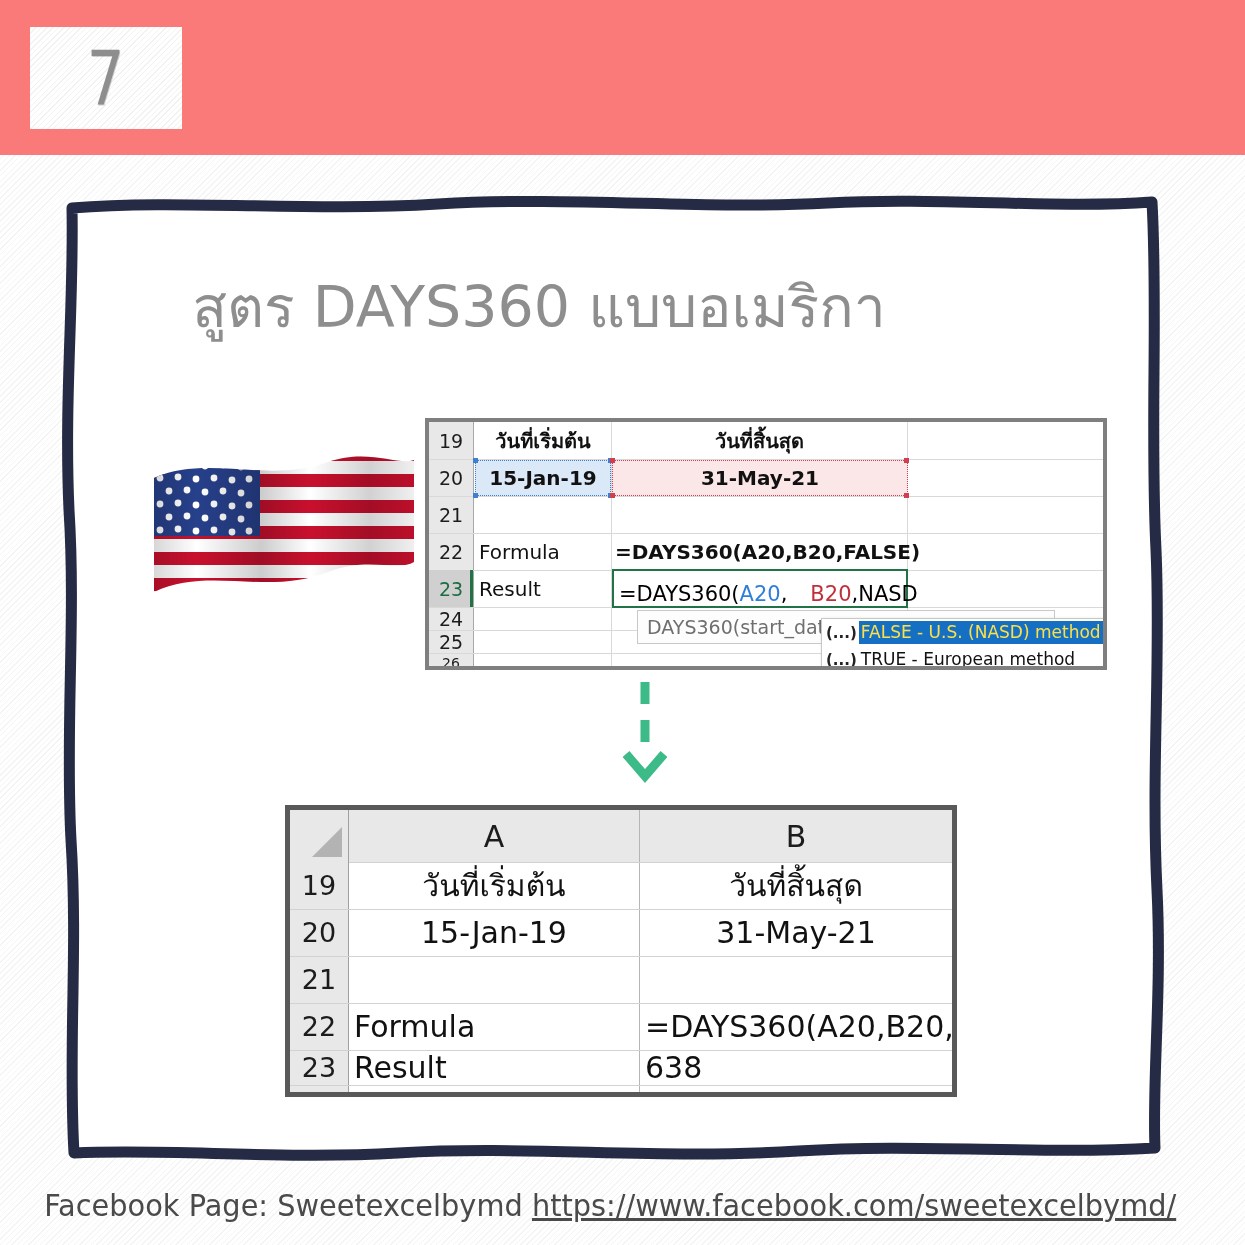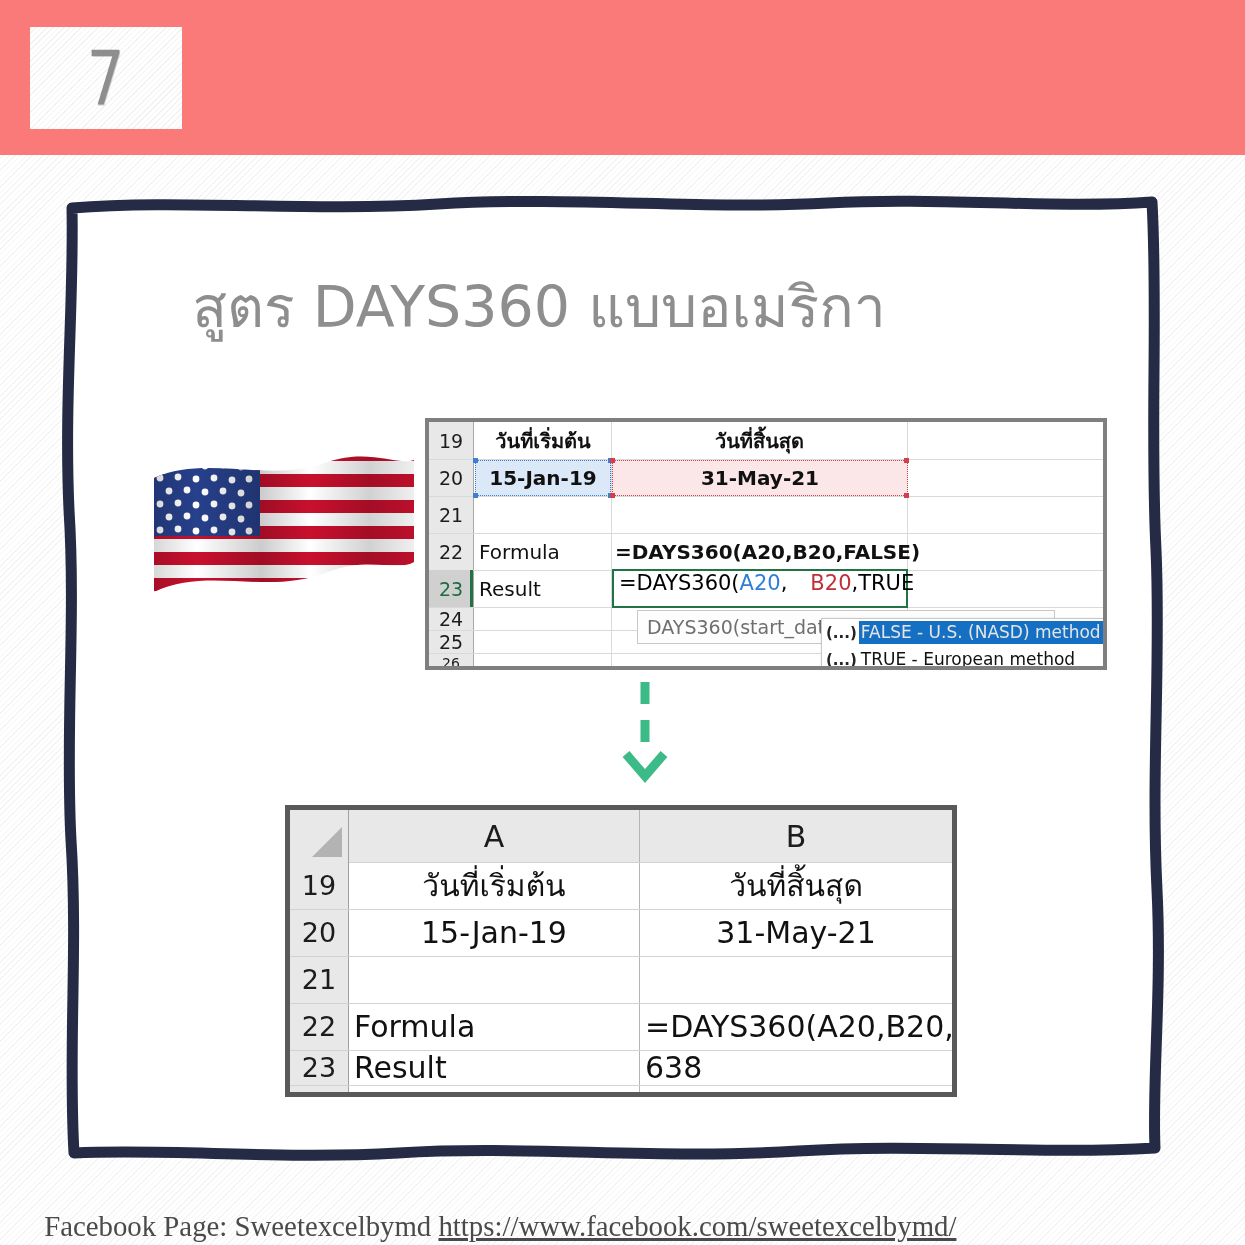--- a/index.html
+++ b/index.html
@@ -114,40 +114,40 @@
     position:absolute;background:#dbe8f7;
     border:1px dotted #3f7fd0;box-sizing:border-box;
   }
   .hl-red{
     position:absolute;background:#fbe6e8;
     border:1px dotted #d03f4f;box-sizing:border-box;
   }
   .hl-corner{position:absolute;width:5px;height:5px;}
   .active-cell{
     position:absolute;border:2px solid #217346;background:#ffffff;
-    box-sizing:border-box;display:flex;align-items:flex-start;
+    box-sizing:border-box;display:flex;align-items:flex-end;
     font-size:21px;padding-left:5px;
   }
   .ref-a{color:#2f7fd9;}
   .ref-b{color:#c0303a;margin-left:23px;}
 
   .tooltip-box{
     position:absolute;background:#fdfdfd;border:1px solid #c8c8c8;
     font-size:19px;color:#6f6f6f;display:flex;align-items:center;
     padding:0 9px;white-space:nowrap;
   }
   .ac-list{
     position:absolute;background:#ffffff;border:1px solid #c8c8c8;
     box-shadow:1px 1px 3px rgba(0,0,0,.20);
   }
   .ac-item{
     display:flex;align-items:center;height:27px;font-size:17px;color:#111;
     white-space:nowrap;padding-right:6px;
   }
-  .ac-item.sel .ac-text{background:#1570c4;color:#e5e5e5;}
+  .ac-item.sel .ac-text{background:#1570c4;color:#fde047;}
   .ac-icon{
     font-size:15px;color:#222;padding:0 2px 0 4px;font-weight:700;
   }
   .ac-text{padding:1px 4px 2px 2px;}
 
   
   .arrow-wrap{position:absolute;left:612px;top:678px;width:66px;height:105px;}
 
   
   .snip-bot{
@@ -188,21 +188,21 @@
   .b-vline{position:absolute;width:1px;background:#b5b5b5;}
   .b-cell{
     position:absolute;display:flex;align-items:center;
     font-size:30px;color:#111;white-space:nowrap;
   }
   .b-cell.center{justify-content:center;}
 
   
   .footer{
     position:absolute;left:0;top:1188px;width:1245px;height:55px;
-    display:flex;align-items:flex-end;font-family:Liberation Serif, serif;
+    display:flex;align-items:flex-start;
   }
   .footer-text{
     font-size:30px;color:#4a4a4a;padding-left:46px;white-space:nowrap;
     transform:scaleX(0.96);transform-origin:left center;
   }
   .footer-link{color:#4a4a4a;text-decoration:underline;}
 </style>
 </head>
 <body>
 
@@ -350,21 +350,21 @@
     <div class="t-cell bold" style="left:186px;top:111px;height:37px;">=DAYS360(A20,B20,FALSE)</div>
 
     <div class="t-cell" style="left:50px;top:148px;height:37px;">Result</div>
 
     <div class="active-cell" style="left:183px;top:147px;width:296px;height:39px;">
       <span>=DAYS360(</span>
         <span class="ref-a">A20</span>
         <span>,</span>
         <span class="ref-b">B20</span>
         <span>,</span>
-        <span>TRUE</span>
+        <span>NASD</span>
     </div>
 
     <div class="tooltip-box" style="left:208px;top:188px;height:32px;">DAYS360(start_date, end_date, [method])</div>
 
     <div class="ac-list" style="left:392px;top:196px;width:282px;">
       <div class="ac-item sel">
         <span class="ac-icon">(...)</span>
         <span class="ac-text">FALSE - U.S. (NASD) method</span>
       </div>
       <div class="ac-item">

